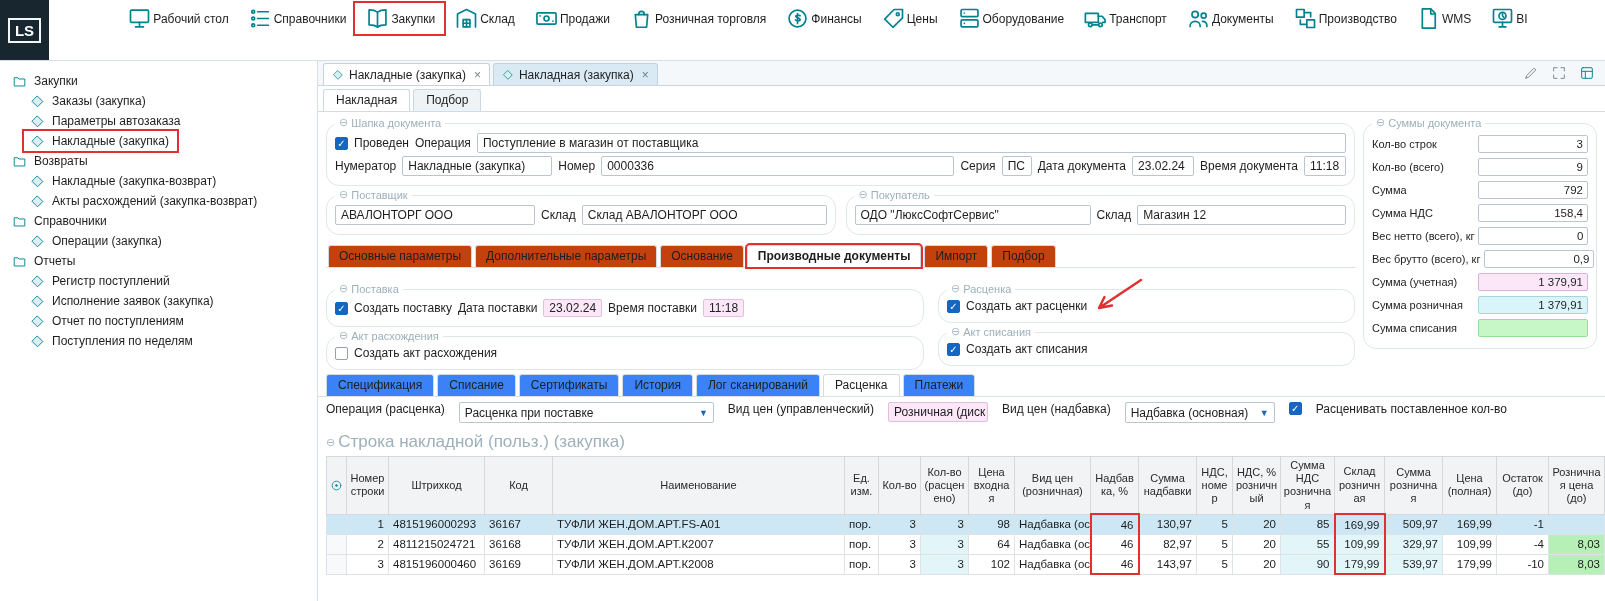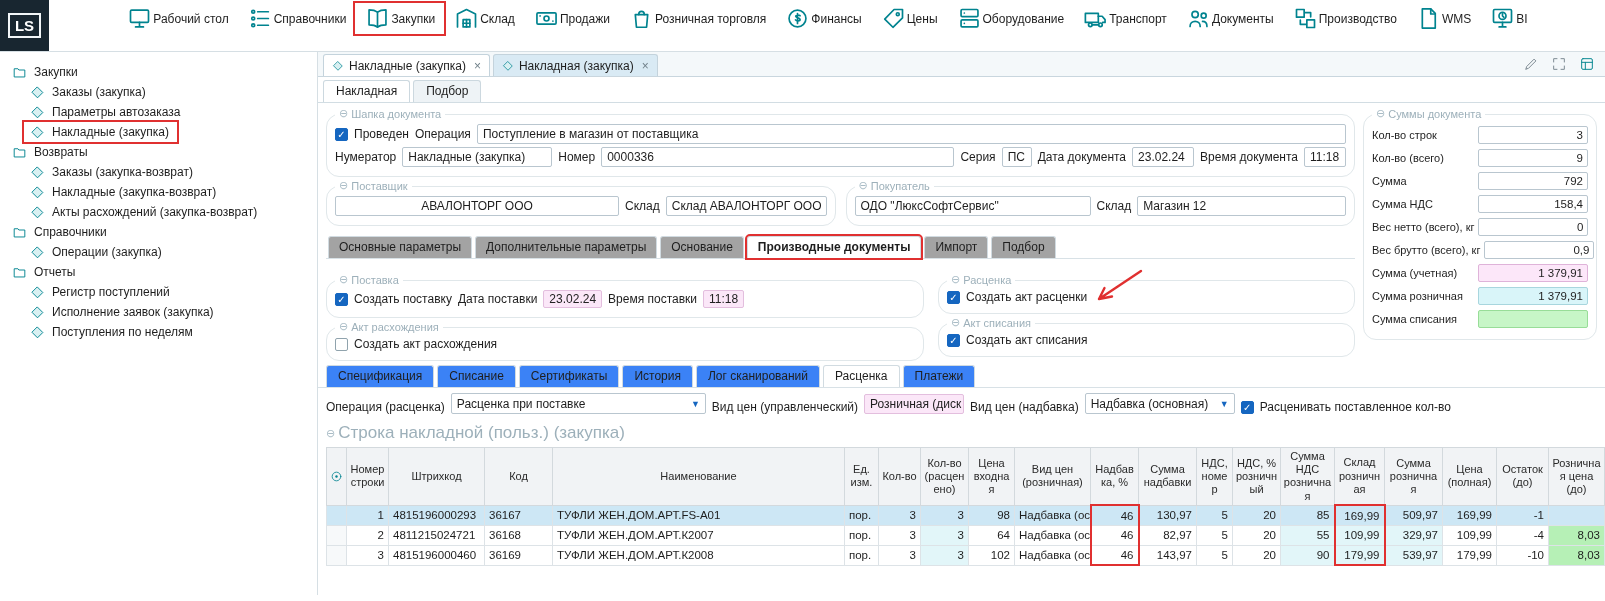--- a/index.html
+++ b/index.html
@@ -1,18 +1,18 @@
 <!DOCTYPE html>
 <html><head>
 <meta charset="utf-8">
 <style>
 *{box-sizing:border-box;margin:0;padding:0}
 html,body{width:1605px;height:601px}
 body{overflow:hidden;background:#fff;font-family:"Liberation Sans",sans-serif;font-size:12px;color:#1e1e1e}
-.toolbar{height:52px;display:flex;border-bottom:1px solid #d6dfe4;background:#fff}
+.toolbar{height:61px;display:flex;border-bottom:1px solid #d6dfe4;background:#fff}
 .logo{width:49px;background:#182630;color:#fff;display:flex;align-items:center;justify-content:center;cursor:pointer;flex:none}
 .logo-box{border:2px solid #f2f6f8;padding:3px 5px;font-weight:bold;font-size:15px;line-height:1;color:#fff}
 .toolbar-items{flex:1;display:flex;justify-content:center;align-items:flex-start;padding-top:3px}
 .tb-item{display:flex;flex-direction:row;align-items:center;padding:2px 9px;cursor:pointer}
 .tb-item .icn svg{width:27px;height:27px;display:block}
 .tlabel{font-size:12px;margin-top:1px;white-space:nowrap}
 .body{display:flex;height:543px}
 .sidebar{width:318px;border-right:1px solid #d6dfe4;padding:10px 2px 0 6px;overflow:hidden;flex:none}
 .tree-row{display:flex;align-items:center;gap:7px;padding:2.5px 6px;cursor:pointer;white-space:nowrap}
 .tree-leaf{margin-left:18px}
@@ -40,36 +40,36 @@
 .flabel{white-space:nowrap}
 .fi{height:20px;border:1px solid #b9c6cf;border-radius:2px;padding:0 5px;font:inherit;color:#1e1e1e;background:#fff}
 .grow{flex:1;min-width:0}
 .cb{width:13px;height:13px;flex:none;border:1px solid #90a3ad;border-radius:2px;background:#fff;display:inline-flex;align-items:center;justify-content:center;font-size:10px;color:#fff;cursor:pointer}
 .cb.checked{background:#1566c0;border-color:#1566c0}
 .cb.checked::after{content:"✓"}
 .pinkbox{background:#fbe7f8;border:1px solid #e3bede;border-radius:2px;padding:1px 5px;color:#222;white-space:nowrap}
 .two-col{display:flex;gap:10px}
 .two-col .group{flex:1;min-width:0}
 .ptabs{display:flex;gap:3px;margin:10px 0 2px;border-bottom:1px solid #d8e1e6;padding-left:2px}
-.ptab{padding:3px 10px 4px;border:1px solid #d1dbe1;border-bottom:none;border-radius:3px 3px 0 0;background:#a3a3a3;cursor:pointer;white-space:nowrap}
+.ptab{padding:3px 10px 4px;border:1px solid #d1dbe1;border-bottom:none;border-radius:3px 3px 0 0;background:#c2410c;cursor:pointer;white-space:nowrap}
 .ptab.active{background:#fff;font-weight:bold}
 .derived{display:flex;gap:14px;margin-top:12px}
 .derived-left{flex:0 0 598px;min-width:0}
 .derived-right{flex:1;min-width:0}
 .red-arrow{position:absolute;left:150px;top:-14px;pointer-events:none}
 .trow{display:flex;align-items:center;justify-content:space-between;margin:5px 0;gap:4px}
 .t-label{font-size:11px;white-space:nowrap}
 .tval{width:110px;flex:none;height:18px;line-height:17px;border:1px solid #b9c6cf;border-radius:2px;padding:0 4px;text-align:right;font-size:11.5px;background:#fff;overflow:hidden}
 .tval.pink{background:#fce7f9;border-color:#dfb3d9}
 .tval.cyan{background:#d9f5f9;border-color:#a8d6de}
 .tval.green{background:#c7f6c7;border-color:#98dd98}
 .btabs{display:flex;gap:3px;margin:4px 0 0;padding-left:8px;border-bottom:1px solid #d8e1e6;flex:none}
 .btab{padding:3px 11px 4px;border:1px solid #d1dbe1;border-bottom:none;border-radius:3px 3px 0 0;background:#3b82f6;cursor:pointer;white-space:nowrap}
 .btab.active{background:#fff}
-.pricing-bar{display:flex;align-items:flex-end;gap:6px;padding:5px 8px 3px;flex:none}
+.pricing-bar{display:flex;align-items:flex-start;gap:14px;padding:5px 8px 3px;flex:none}
 .combo{display:flex;align-items:center;height:21px;border:1px solid #b9c6cf;border-radius:2px;background:#fff;padding:0 5px;gap:5px;cursor:pointer;overflow:hidden;white-space:nowrap}
 .combo-arrow{color:#1566c0;font-size:9px;flex:none}
 .combo-arrow::after{content:"▼"}
 .pinkfield{background:#fbe7f8;border:1px solid #e3bede;border-radius:2px;height:20px;line-height:19px;padding:0 5px;overflow:hidden;white-space:nowrap}
 .grid-wrap{padding:2px 0 0 8px;flex:1;min-height:0}
 .grid-title{display:flex;align-items:center;font-size:17px;color:#9db0ba;margin:4px 0 4px;white-space:nowrap}
 table.grid{border-collapse:collapse;width:100%;table-layout:fixed}
 .grid th{background:#f1f3f5;border:1px solid #d3d9dd;font-weight:normal;font-size:11px;line-height:1.2;padding:2px;text-align:center;vertical-align:middle;height:46px;overflow:hidden;word-wrap:break-word;color:#2a2a2a;cursor:pointer}
 .grid td{border:1px solid #dde3e7;height:20px;padding:0 4px;font-size:11.5px;overflow:hidden;white-space:nowrap;background:#fff;cursor:default}
 .grid td.num{text-align:right}
@@ -276,28 +276,20 @@
             </svg>
           </span>
           <span>Возвраты</span>
         </div>
         <div class="tree-row tree-leaf">
           <span class="icn">
             <svg viewBox="0 0 24 24" fill="none" stroke="#00838f" stroke-width="1.5" stroke-linecap="round" stroke-linejoin="round">
               <path d="M12 3.5 20.5 12 12 20.5 3.5 12z" fill="#d9f0f2"></path>
             </svg>
           </span>
-          <span>Заказы (закупка-возврат)</span>
-        </div>
-        <div class="tree-row tree-leaf">
-          <span class="icn">
-            <svg viewBox="0 0 24 24" fill="none" stroke="#00838f" stroke-width="1.5" stroke-linecap="round" stroke-linejoin="round">
-              <path d="M12 3.5 20.5 12 12 20.5 3.5 12z" fill="#d9f0f2"></path>
-            </svg>
-          </span>
           <span>Накладные (закупка-возврат)</span>
         </div>
         <div class="tree-row tree-leaf">
           <span class="icn">
             <svg viewBox="0 0 24 24" fill="none" stroke="#00838f" stroke-width="1.5" stroke-linecap="round" stroke-linejoin="round">
               <path d="M12 3.5 20.5 12 12 20.5 3.5 12z" fill="#d9f0f2"></path>
             </svg>
           </span>
           <span>Акты расхождений (закупка-возврат)</span>
         </div>
@@ -333,20 +325,28 @@
           </span>
           <span>Регистр поступлений</span>
         </div>
         <div class="tree-row tree-leaf">
           <span class="icn">
             <svg viewBox="0 0 24 24" fill="none" stroke="#00838f" stroke-width="1.5" stroke-linecap="round" stroke-linejoin="round">
               <path d="M12 3.5 20.5 12 12 20.5 3.5 12z" fill="#d9f0f2"></path>
             </svg>
           </span>
           <span>Исполнение заявок (закупка)</span>
+        </div>
+        <div class="tree-row tree-leaf">
+          <span class="icn">
+            <svg viewBox="0 0 24 24" fill="none" stroke="#00838f" stroke-width="1.5" stroke-linecap="round" stroke-linejoin="round">
+              <path d="M12 3.5 20.5 12 12 20.5 3.5 12z" fill="#d9f0f2"></path>
+            </svg>
+          </span>
+          <span>Отчет по поступлениям</span>
         </div>
         <div class="tree-row tree-leaf">
           <span class="icn">
             <svg viewBox="0 0 24 24" fill="none" stroke="#00838f" stroke-width="1.5" stroke-linecap="round" stroke-linejoin="round">
               <path d="M12 3.5 20.5 12 12 20.5 3.5 12z" fill="#d9f0f2"></path>
             </svg>
           </span>
           <span>Поступления по неделям</span>
         </div>
       </aside>
@@ -423,21 +423,21 @@
             </div>
           </section>
 
           <div class="two-col">
             <section class="group">
               <div class="group-title">
                 <span class="gmin"></span>
                 <span>Поставщик</span>
               </div>
               <div class="frow">
-                <input class="fi" style="width: 284px; text-align: center;" value="АВАЛОНТОРГ ООО">
+                <input class="fi" style="width: 200px;" value="АВАЛОНТОРГ ООО">
                 <span class="flabel">Склад</span>
                 <input class="fi grow" value="Склад АВАЛОНТОРГ ООО" style="">
               </div>
             </section>
             <section class="group">
               <div class="group-title">
                 <span class="gmin"></span>
                 <span>Покупатель</span>
               </div>
               <div class="frow">

